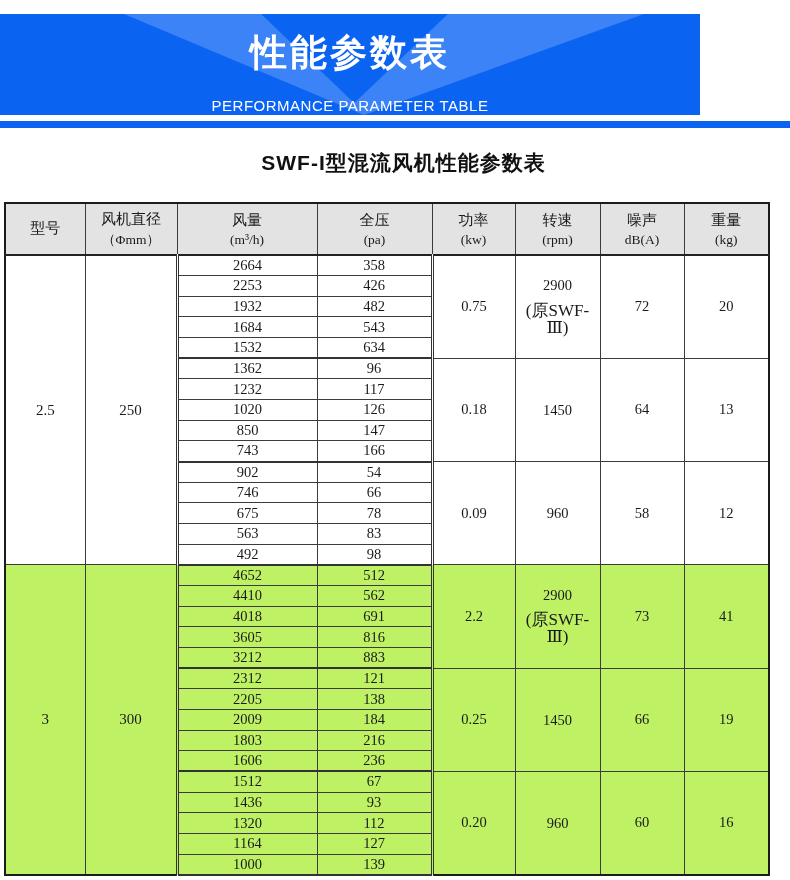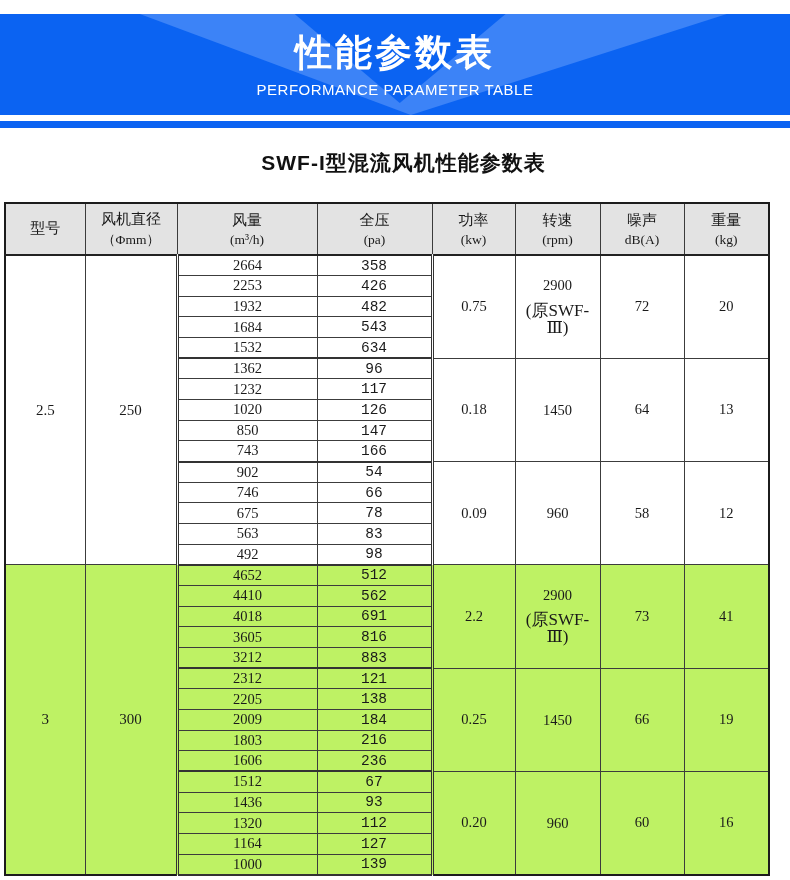--- a/index.html
+++ b/index.html
@@ -7,41 +7,41 @@
   body {
     width: 790px; height: 880px;
     font-family: "Liberation Sans", "DejaVu Sans", sans-serif;
     overflow: hidden;
   }
 
   
   .banner {
     position: relative;
     margin-top: 14px;
-    width: 790px; height: 101px;
+    width: 700px; height: 101px;
     background: var(--blue, #0b63f2);
     overflow: hidden;
   }
   .tri { position: absolute; inset: 0; }
   .tri-light {
     background: var(--blue-light, #3c83f7);
     clip-path: polygon(17.7% 0, 92% 0, 52% 100%);
   }
   .tri-dark {
     background: var(--blue, #0b63f2);
     clip-path: polygon(37.3% 0, 64% 0, 50.6% 88%);
   }
   .banner-inner { position: relative; text-align: center; color: #ffffff; }
   .banner-title {
     padding-top: 20px;
     font-size: 37px; font-weight: 700;
     letter-spacing: 3px; line-height: 1;
   }
   .banner-subtitle {
-    margin-top: 11px;
+    margin-top: 27px;
     font-size: 15px; font-weight: 400;
     letter-spacing: 0.5px; line-height: 1;
   }
   .stripe {
     margin-top: 6px;
     width: 790px; height: 7px;
     background: var(--blue, #0b63f2);
   }
 
   
@@ -85,21 +85,21 @@
     font-size: 15px;
     border-bottom: 2px solid #222222;
   }
   thead .h2 { font-size: 13.5px; margin-top: 2px; }
 
   tbody tr { height: 20.66px; }
   tbody td { font-size: 14.5px; }
   tbody tr.shaded td { background: #bef264; }
 
   td.col-flow     { border-left: 3px double #333333; }
-  td.col-pressure { border-right: 3px double #333333; font-family: Liberation Mono, monospace; }
+  td.col-pressure { border-right: 3px double #333333; }
   td.group-end    { border-bottom: 2px solid #333333; }
 
   td.col-model, td.col-diameter { font-size: 15px; }
   .speed-main { font-size: 14.5px; line-height: 1; }
   .speed-note { font-size: 17px; line-height: 1; margin-top: 9px; }
   td.col-speed .speed-main:only-child { margin: 0; }
 </style>
 </head>
 <body>
 

